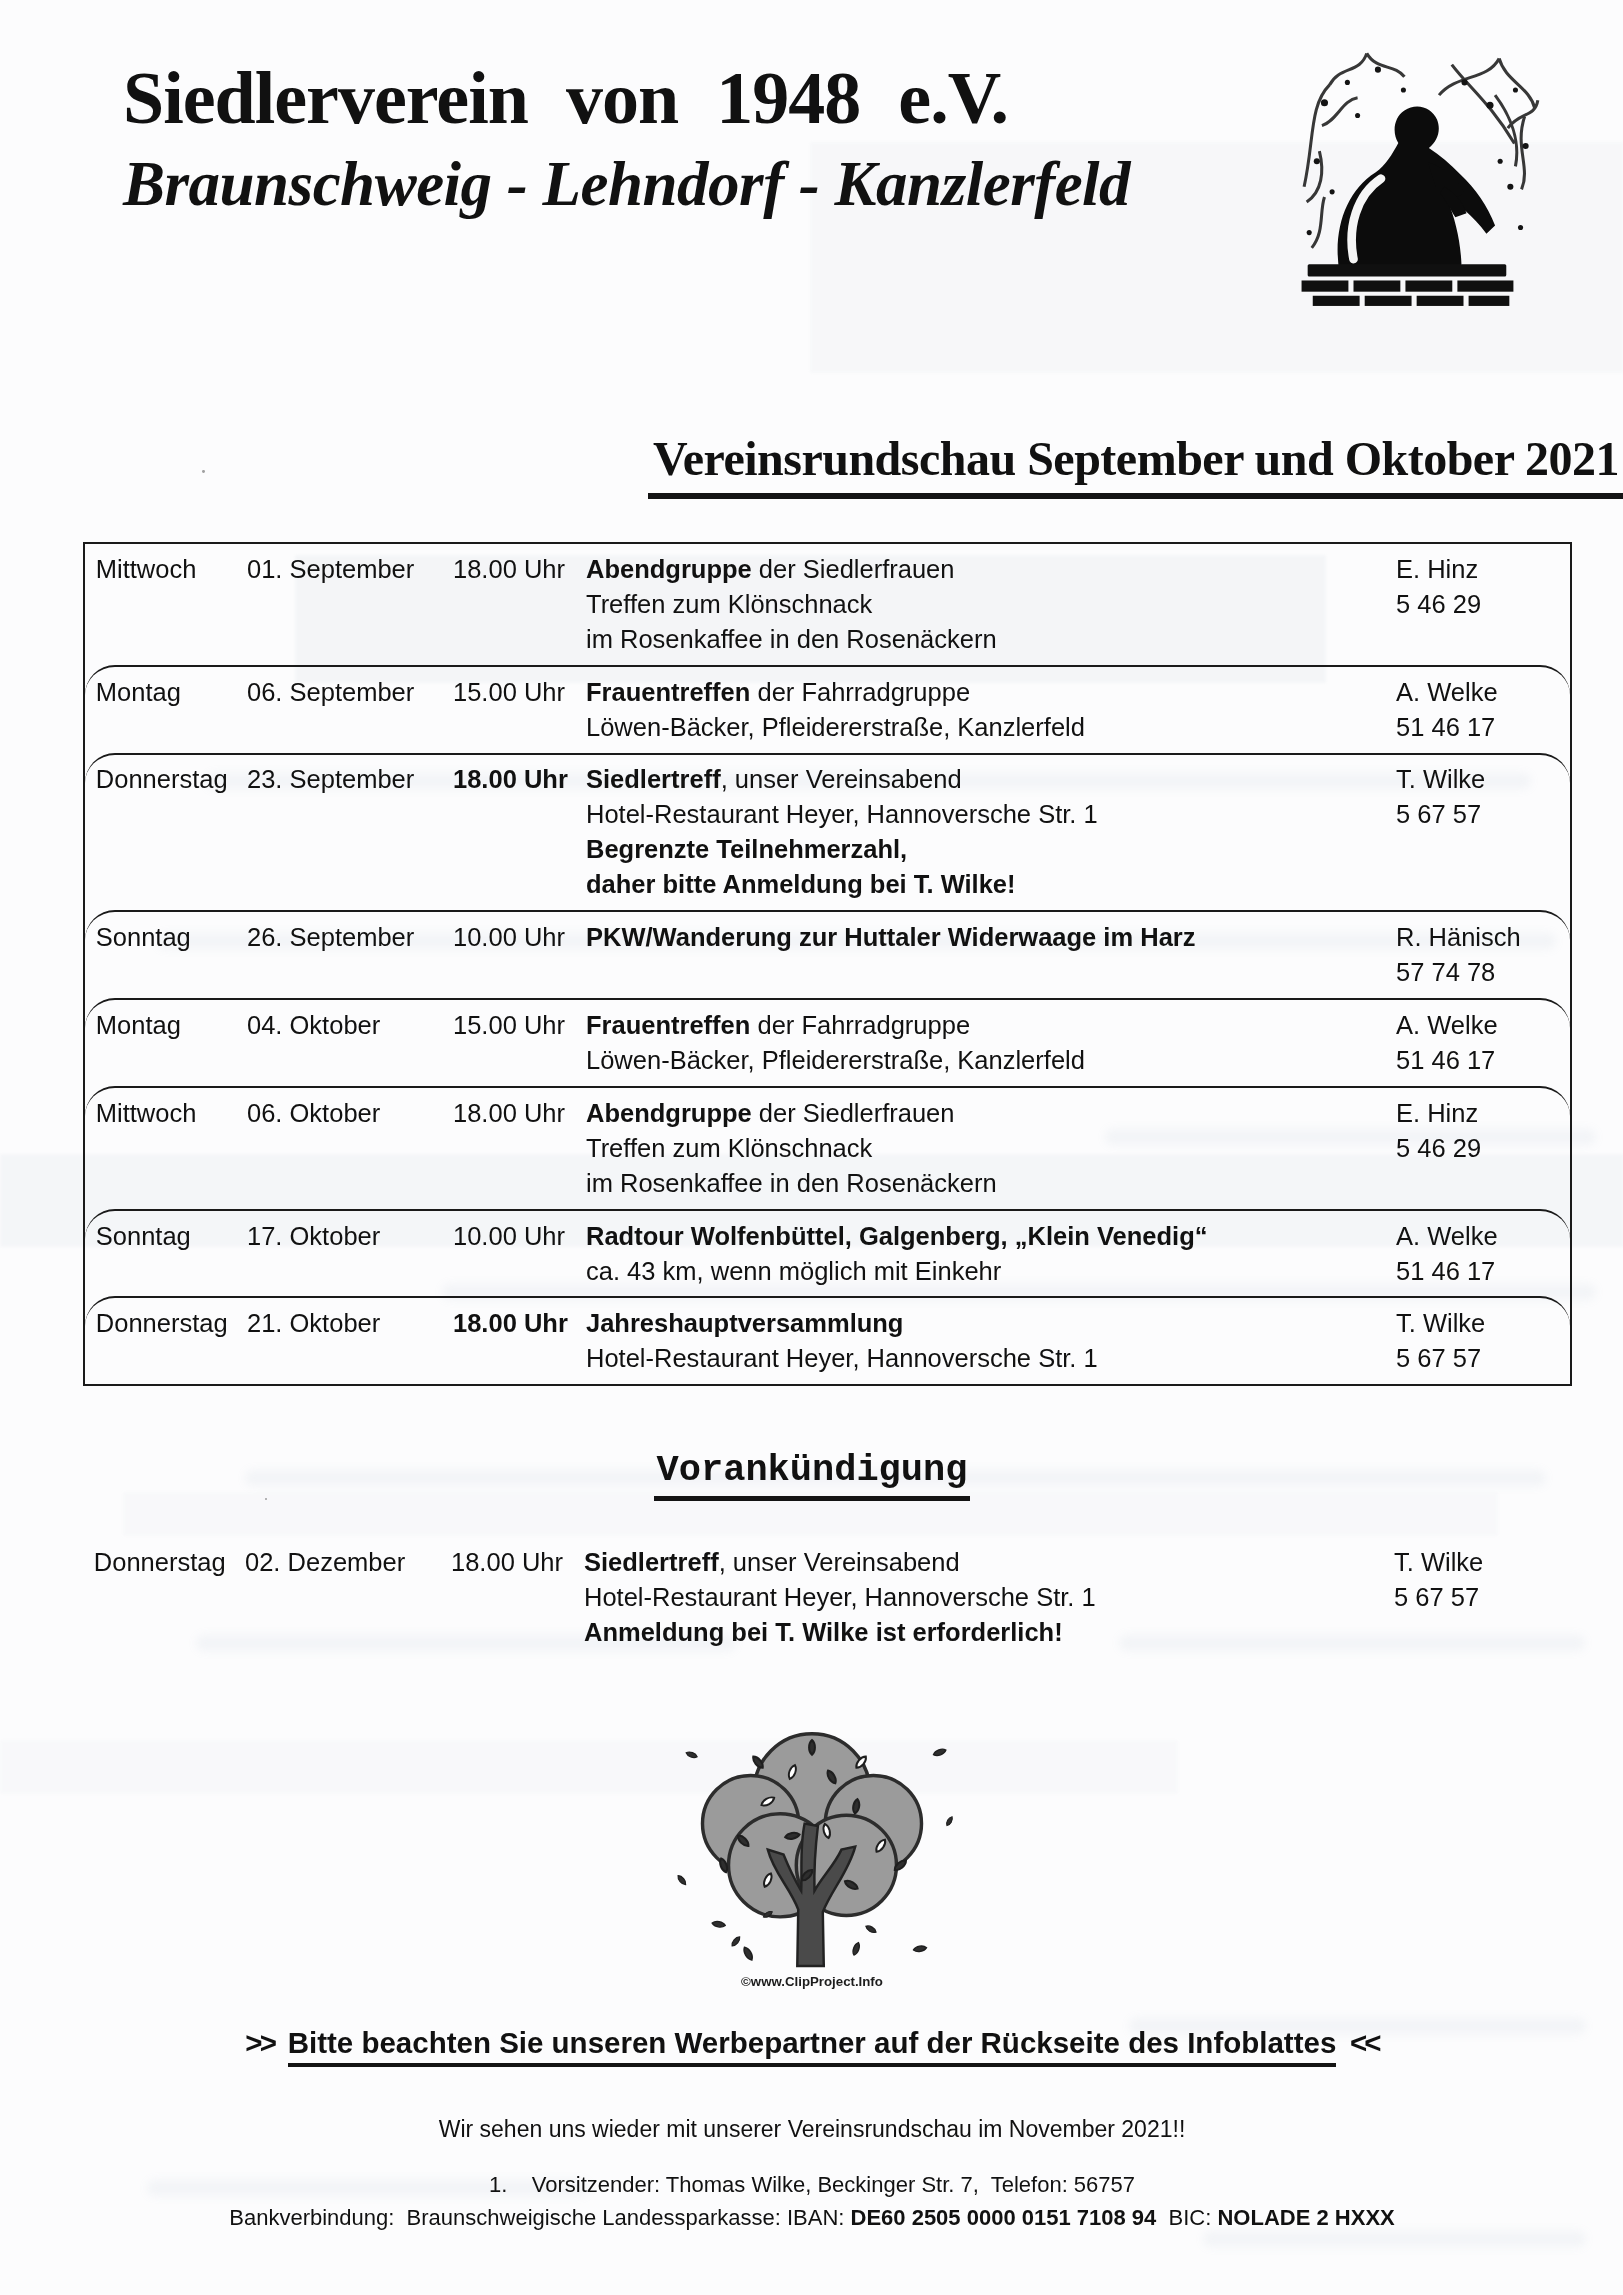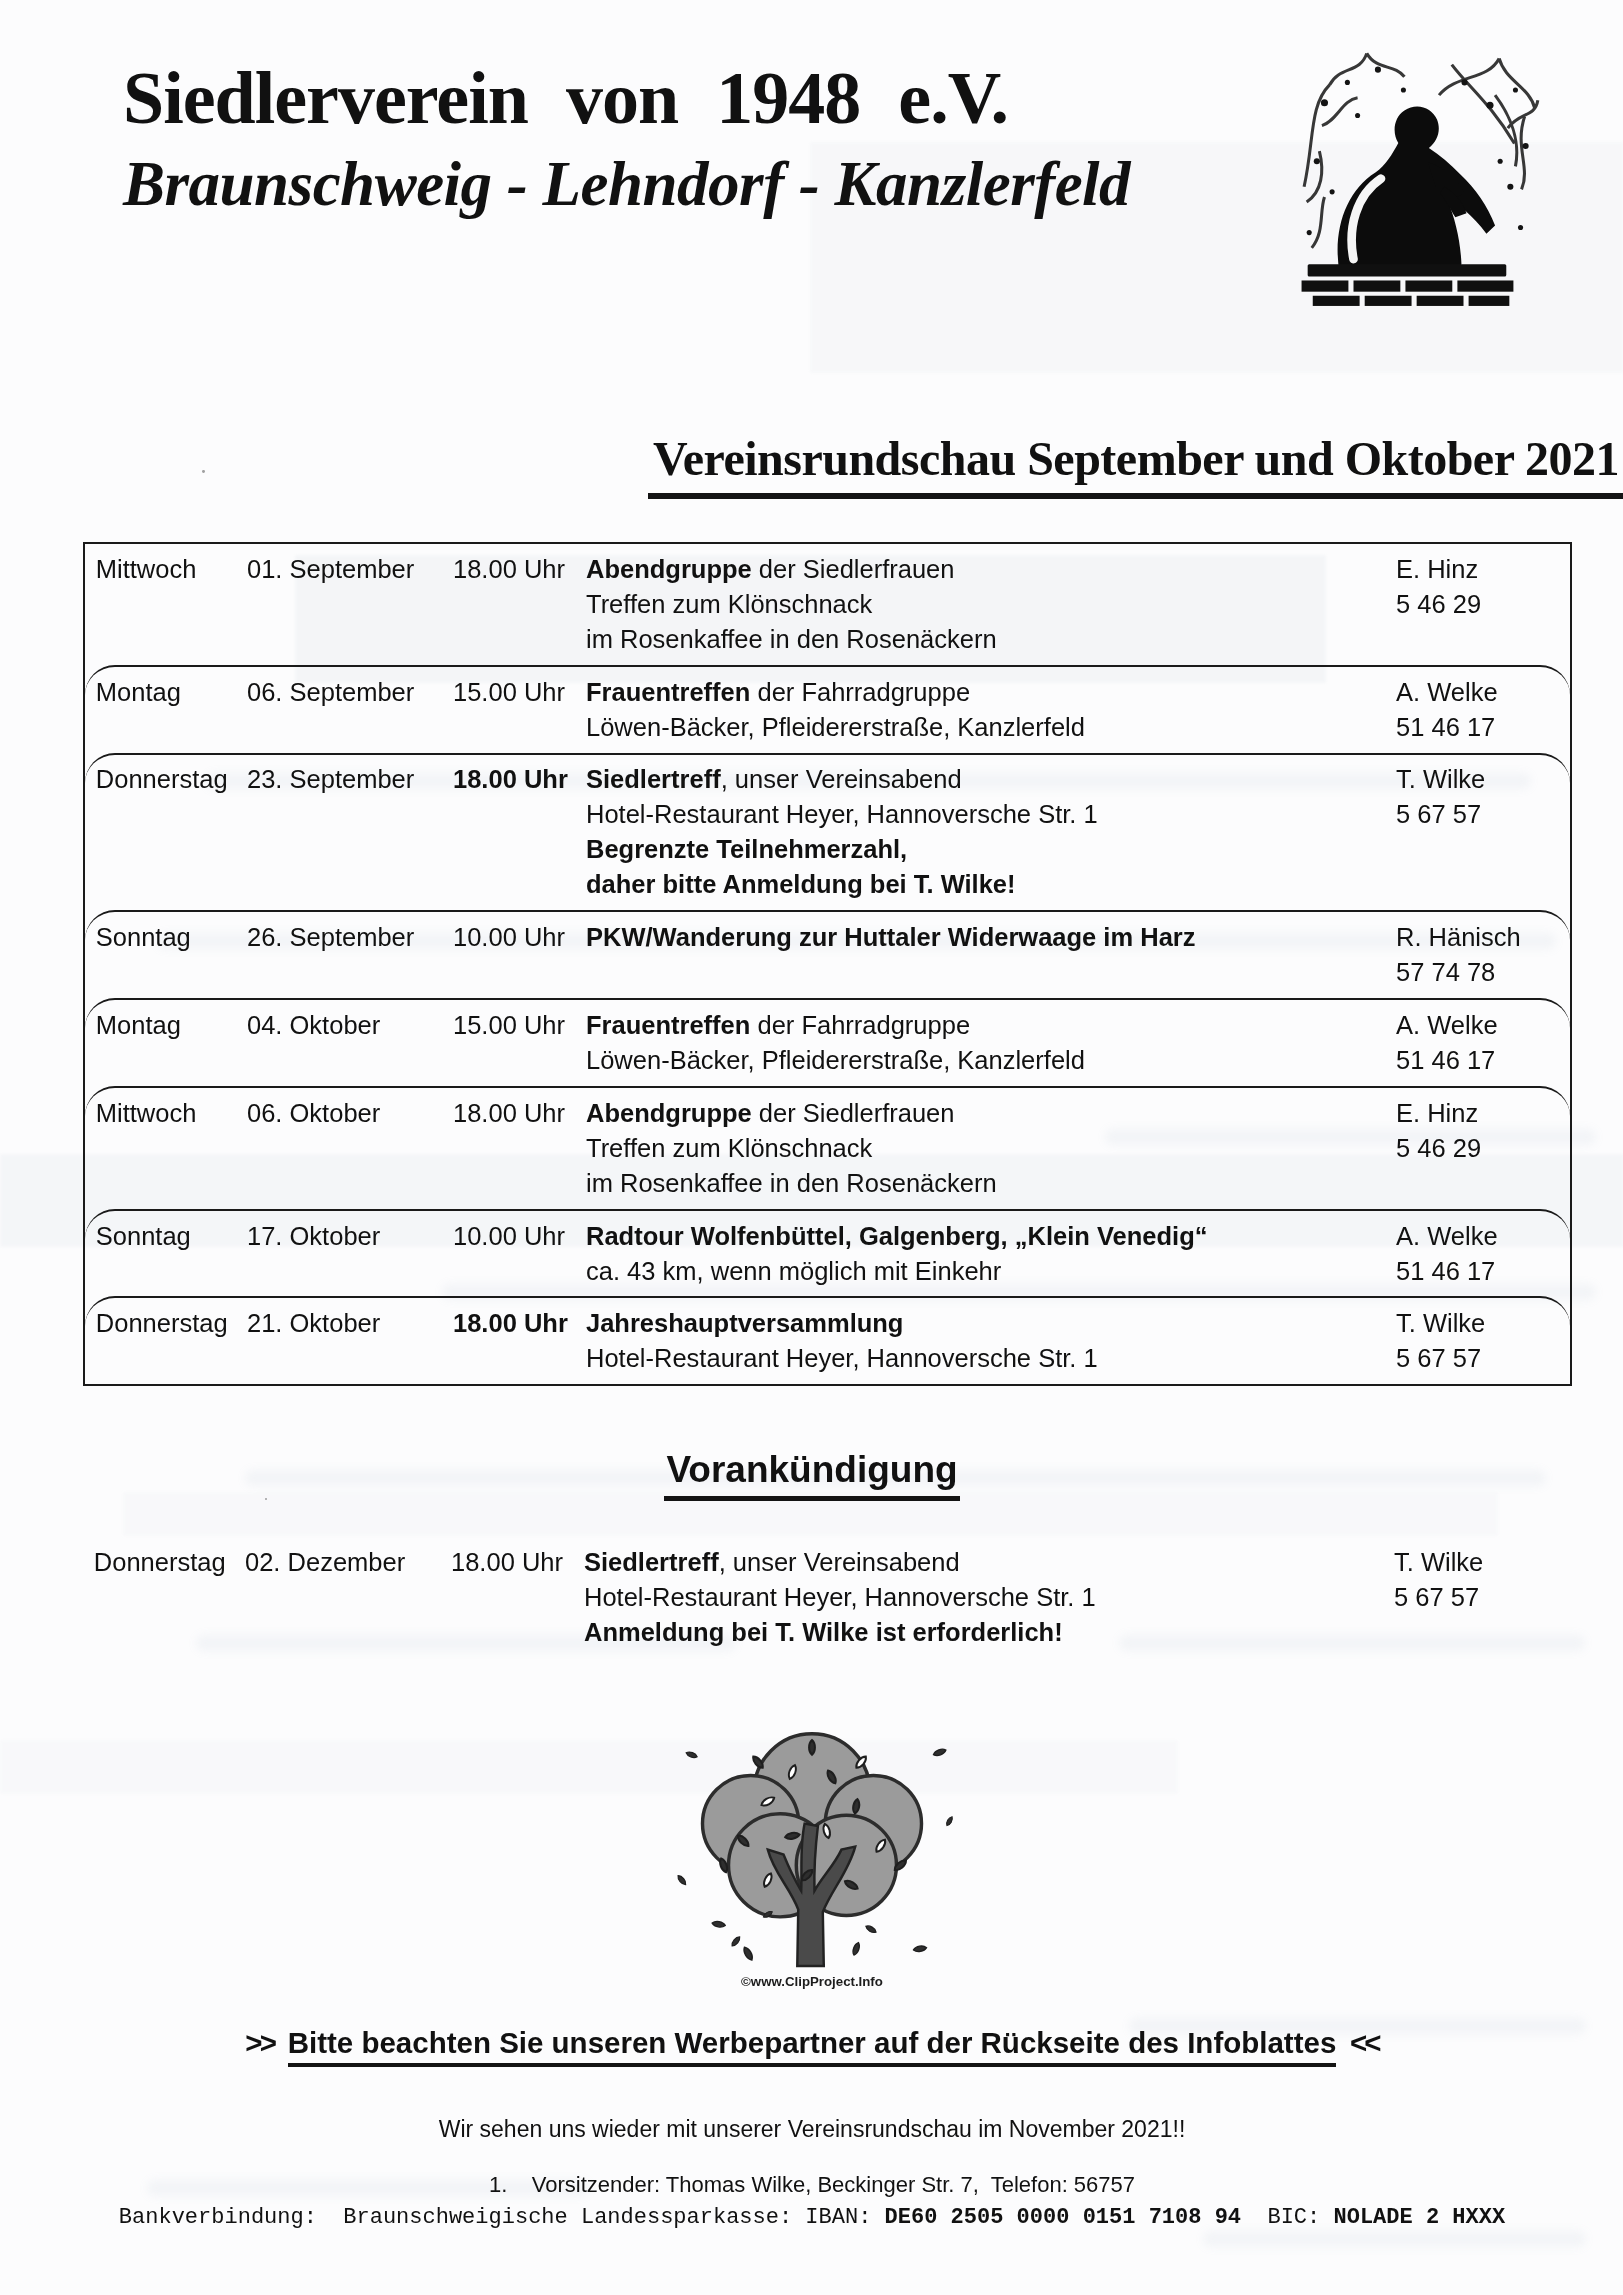--- a/index.html
+++ b/index.html
@@ -26,35 +26,35 @@
          border-left-width:2px;border-right-width:2px;background:transparent;}
   .t-row{display:grid;grid-template-columns:162px 206px 133px 810px 1fr;
          padding:7.9px 0 7.9px 0;font-size:25.5px;line-height:35px;border-radius:30px;}
   .t-row + .t-row{border-top:2.5px solid #1a1a1a;}
   .c-day{padding-left:10.8px;}
   .c-desc .line{white-space:nowrap;}
   .b{font-weight:bold;}
 
   
   .ann-head-wrap{position:absolute;top:1449px;left:0;width:100%;text-align:center;}
-  .ann-head{display:inline-block;font-family:Liberation Sans, sans-serif;
+  .ann-head{display:inline-block;font-family:Liberation Mono, monospace;
             font-size:37px;font-weight:bold;border-bottom:5.9px solid #141414;padding:0 2.9px 4.9px 2.9px;text-align:center;}
   .ann{position:absolute;left:83px;top:1545px;width:1485px;}
   .ann .t-row{padding:0;}
 
   
   .tree{position:absolute;left:50%;top:1718px;transform:translateX(-50%);width:334px;height:275px;text-align:center;}
 
   
   .partner{position:absolute;top:2026px;left:0;width:100%;text-align:center;font-size:29.5px;font-weight:bold;white-space:nowrap;}
   .partner .arrows{letter-spacing:-2.9px;margin:0 13.7px;}
   .partner .p-text{border-bottom:4.9px solid #141414;padding-bottom:3.9px;}
   .closing{position:absolute;top:2116px;left:0;width:100%;text-align:center;font-size:23px;}
   .footer1{position:absolute;top:2172px;left:0;width:100%;text-align:center;font-size:22px;white-space:pre;}
-  .footer2{position:absolute;top:2205px;left:0;width:100%;text-align:center;font-size:22px;white-space:pre;font-family:Liberation Mono, monospace;}
+  .footer2{position:absolute;top:2205px;left:0;width:100%;text-align:center;font-size:22px;white-space:pre;}
 </style>
 </head>
 <body>
 
 <div class="page">
 
   <div class="band" style="left:810px;top:142px;width:814px;height:231px;opacity:.10;"></div>
   <div class="band" style="left:295px;top:555px;width:1031px;height:128px;opacity:.16;"></div>
   <div class="band" style="left:0;top:1154px;width:1624px;height:93px;opacity:.15;"></div>
   <div class="band" style="left:123px;top:1492px;width:1375px;height:44px;opacity:.08;"></div>

